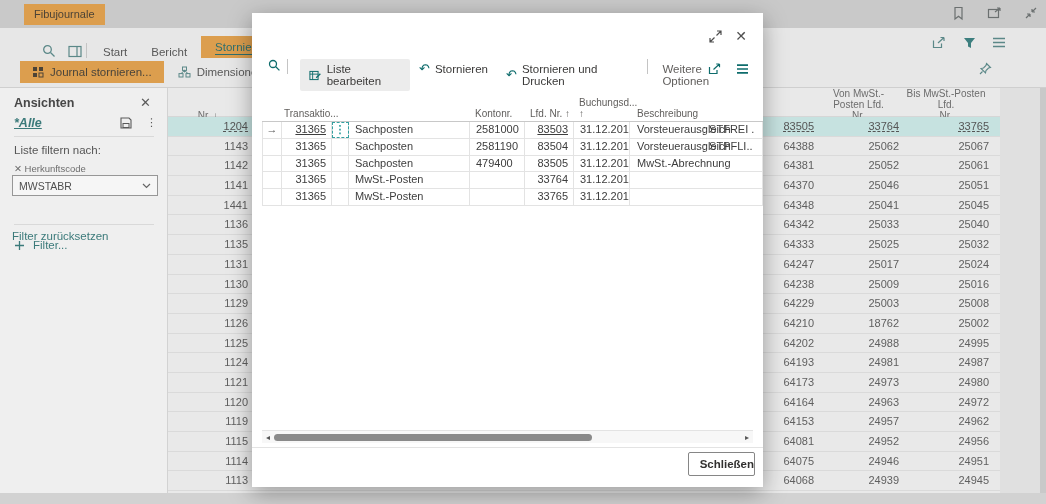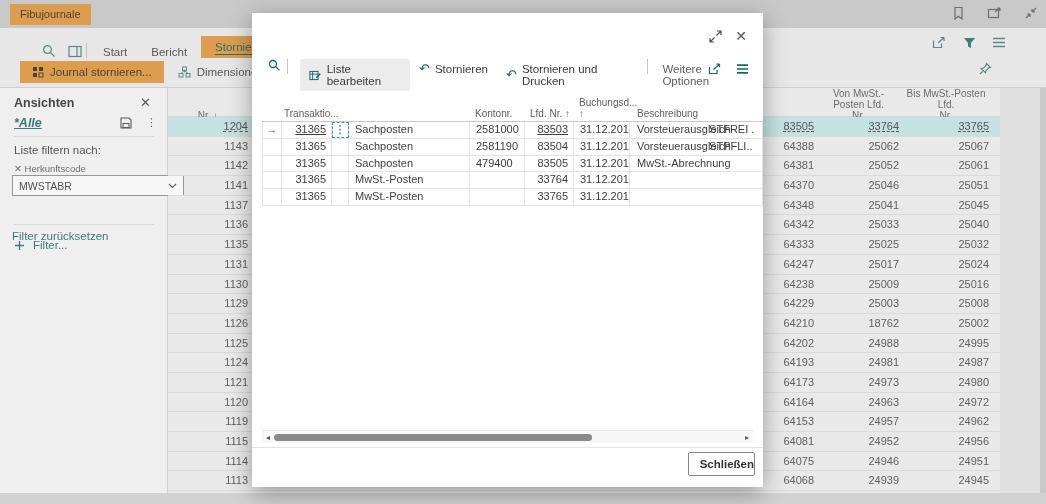--- a/index.html
+++ b/index.html
@@ -3,21 +3,21 @@
 <meta charset="utf-8">
 <style>
   html,body{margin:0;padding:0;}
   .stage{position:relative;width:1046px;height:504px;overflow:hidden;
          font-family:"Liberation Sans",sans-serif;background:#e9e9e9;color:#5f5f5f;}
   .abs{position:absolute;}
   svg{display:block;}
 
   
   .topbar{left:0;top:0;width:1046px;height:28px;background:#c9c9c9;}
-  .page-chip{left:10px;top:4px;height:21px;padding:0 10px;background:#dc9e4e;
+  .page-chip{left:24px;top:4px;height:21px;padding:0 10px;background:#dc9e4e;
              color:#4c4336;font-size:11px;line-height:21px;}
   .topbar-icons{right:8px;top:6px;display:flex;gap:22px;}
 
   
   .ribbon{left:0;top:28px;width:1046px;height:60px;background:#e7e7e7;border-bottom:1px solid #cfcfcf;box-sizing:border-box;}
   .ribbon-row1{position:absolute;left:0;top:0;width:100%;height:30px;display:flex;align-items:flex-end;margin-left:28px;}
   .ribbon-row2{position:absolute;left:0;top:30px;width:100%;height:28px;display:flex;align-items:center;}
   .rtab{font-size:11.5px;color:#585858;padding:0 12px;white-space:nowrap;}
   .vdiv{width:1px;height:15px;background:#c4c4c4;margin:0 4px;}
   .chip{background:#dc9e4e;}
@@ -31,21 +31,21 @@
   
   .pane{left:0;top:88px;width:168px;height:405px;background:#efefef;border-right:1px solid #d2d2d2;box-sizing:border-box;}
   .pane .title{left:14px;top:8px;font-size:12.5px;font-weight:bold;color:#474747;}
   .pane .close{left:140px;top:7px;font-size:13px;color:#5a5a5a;}
   .pane .view{left:14px;top:28px;font-size:12.5px;font-weight:bold;font-style:italic;
               color:#3b7a7a;text-decoration:underline;}
   .pane .view-icons{left:120px;top:28px;display:flex;gap:14px;align-items:center;color:#5a5a5a;}
   .pane hr{position:absolute;border:none;border-top:1px solid #d9d9d9;width:140px;left:14px;margin:0;}
   .lbl-filterby{left:14px;top:56px;font-size:11.5px;color:#565656;}
   .lbl-field{left:14px;top:75px;font-size:9.5px;color:#6d6d6d;}
-  .combo{left:12px;top:87px;width:172px;height:21px;background:#f6f6f6;border:1px solid #979797;
+  .combo{left:12px;top:87px;width:146px;height:21px;background:#f6f6f6;border:1px solid #979797;
          box-sizing:border-box;display:flex;align-items:center;justify-content:space-between;padding:0 6px;}
   .combo span{font-size:10.5px;color:#4f4f4f;}
   .add-filter{left:14px;top:118px;font-size:11.5px;color:#3b7a7a;display:flex;gap:8px;align-items:center;margin-top:33px;}
   .reset{left:12px;top:142px;font-size:11.5px;color:#3b7a7a;}
 
   
   .list-head{left:168px;top:88px;width:832px;height:29px;display:grid;
              grid-template-columns:84px 566px 85px 90px;align-items:end;
              font-size:10px;color:#6c6c6c;box-sizing:border-box;padding-bottom:3px;border-bottom:1px solid #d6d6d6;}
   .list-head span{text-align:center;padding-right:4px;line-height:11px;white-space:pre-line;}
@@ -247,21 +247,21 @@
         <span>25052</span>
         <span>25061</span>
       </div>
       <div class="bg-row">
         <span>1141</span>
         <span>64370</span>
         <span>25046</span>
         <span>25051</span>
       </div>
       <div class="bg-row">
-        <span>1137</span>
+        <span>1441</span>
         <span>64348</span>
         <span>25041</span>
         <span>25045</span>
       </div>
       <div class="bg-row">
         <span>1136</span>
         <span>64342</span>
         <span>25033</span>
         <span>25040</span>
       </div>

